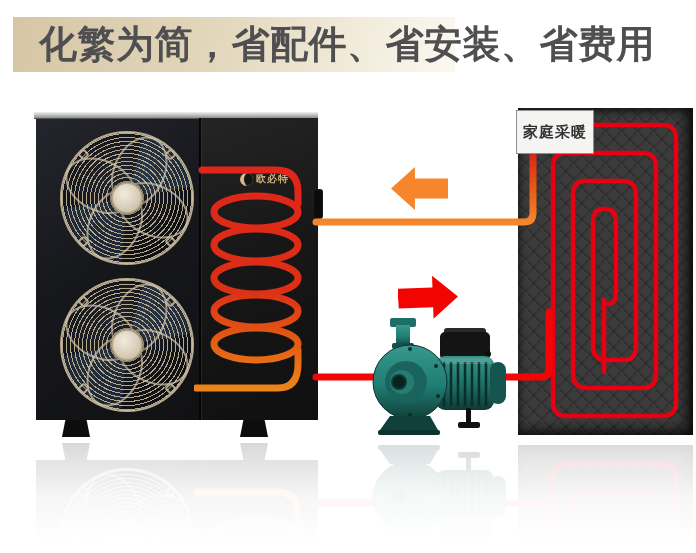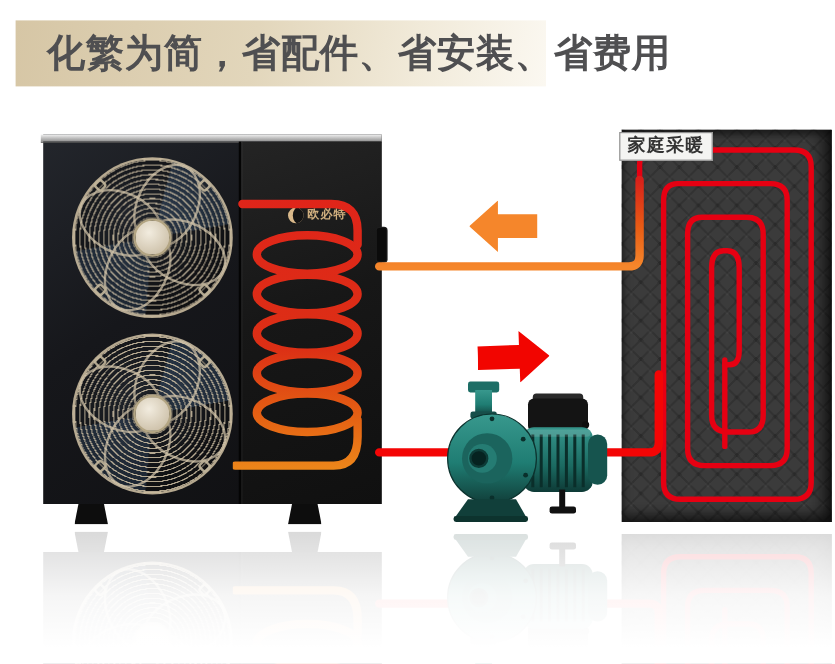--- a/index.html
+++ b/index.html
@@ -2,21 +2,21 @@
 <html><head>
 <meta charset="utf-8">
 <style>
   html,body{margin:0;padding:0;background:#fff;}
   .stage{position:relative;width:696px;height:553px;background:#fff;overflow:hidden;
          font-family:"Liberation Sans",sans-serif;}
   
   .banner{position:absolute;left:13px;top:17px;width:442px;height:55px;z-index:8;
           background:linear-gradient(100deg,#d6c6a5 0%,#e2d6bb 45%,#f1ead9 75%,#fbf8f1 100%);
           display:flex;align-items:center;}
-  .banner-title{font-size:32px;font-weight:bold;color:#4f4f51;letter-spacing:.5px;
+  .banner-title{font-size:38px;font-weight:bold;color:#4f4f51;letter-spacing:.5px;
                 padding-left:26px;white-space:nowrap;}
   
   .scene{position:absolute;left:0;top:0;width:696px;height:440px;}
   
   .heatpump{position:absolute;left:36px;top:112px;width:280px;height:308px;z-index:2;
             background:linear-gradient(145deg,#23262c 0%,#16171b 40%,#0f0f11 100%);
             box-shadow:2px 0 0 #232323;}
   .hp-topstrip{position:absolute;left:-2px;top:0;width:284px;height:6px;
                background:linear-gradient(#f2f2f2,#8f8f8f);border-bottom:1px solid #555;}
   .hp-right{position:absolute;left:163px;top:6px;width:117px;height:302px;
@@ -60,21 +60,21 @@
   
   .floor-panel{position:absolute;left:518px;top:108px;width:175px;height:327px;z-index:1;
                background-color:#3b3b3b;
                background-image:
                  repeating-linear-gradient(45deg,rgba(0,0,0,.16) 0 2px,rgba(0,0,0,0) 2px 11px),
                  repeating-linear-gradient(-45deg,rgba(0,0,0,.16) 0 2px,rgba(0,0,0,0) 2px 11px),
                  radial-gradient(circle at 8px 8px,rgba(255,255,255,.05) 1px,rgba(0,0,0,0) 2.5px);
                background-size:16px 16px,16px 16px,16px 16px;
                box-shadow:inset -8px 0 12px rgba(0,0,0,.55),inset 0 -6px 10px rgba(0,0,0,.45),inset 0 4px 6px rgba(0,0,0,.35);}
   .panel-label{position:absolute;left:516px;top:110px;z-index:5;background:#f4f4f2;
-               border:1px solid #8f8f8f;padding:1px 6px;font-size:15px;font-weight:bold;
+               border:1px solid #8f8f8f;padding:11px 6px;font-size:15px;font-weight:bold;
                color:#333;letter-spacing:1px;line-height:20px;}
   
   .pipes{position:absolute;left:0;top:0;width:696px;height:440px;z-index:2;pointer-events:none;}
   
   .arrow{position:absolute;z-index:4;}
   .arrow-return{left:391px;top:167px;width:57px;height:43px;background:#f5862b;
      clip-path:polygon(0 50%,42% 0,42% 27%,100% 27%,100% 73%,42% 73%,42% 100%);}
   .arrow-supply{left:398px;top:276px;width:60px;height:43px;background:#f20500;
      clip-path:polygon(100% 50%,58% 0,58% 27%,0 27%,0 73%,58% 73%,58% 100%);transform:rotate(-2deg);}
   

